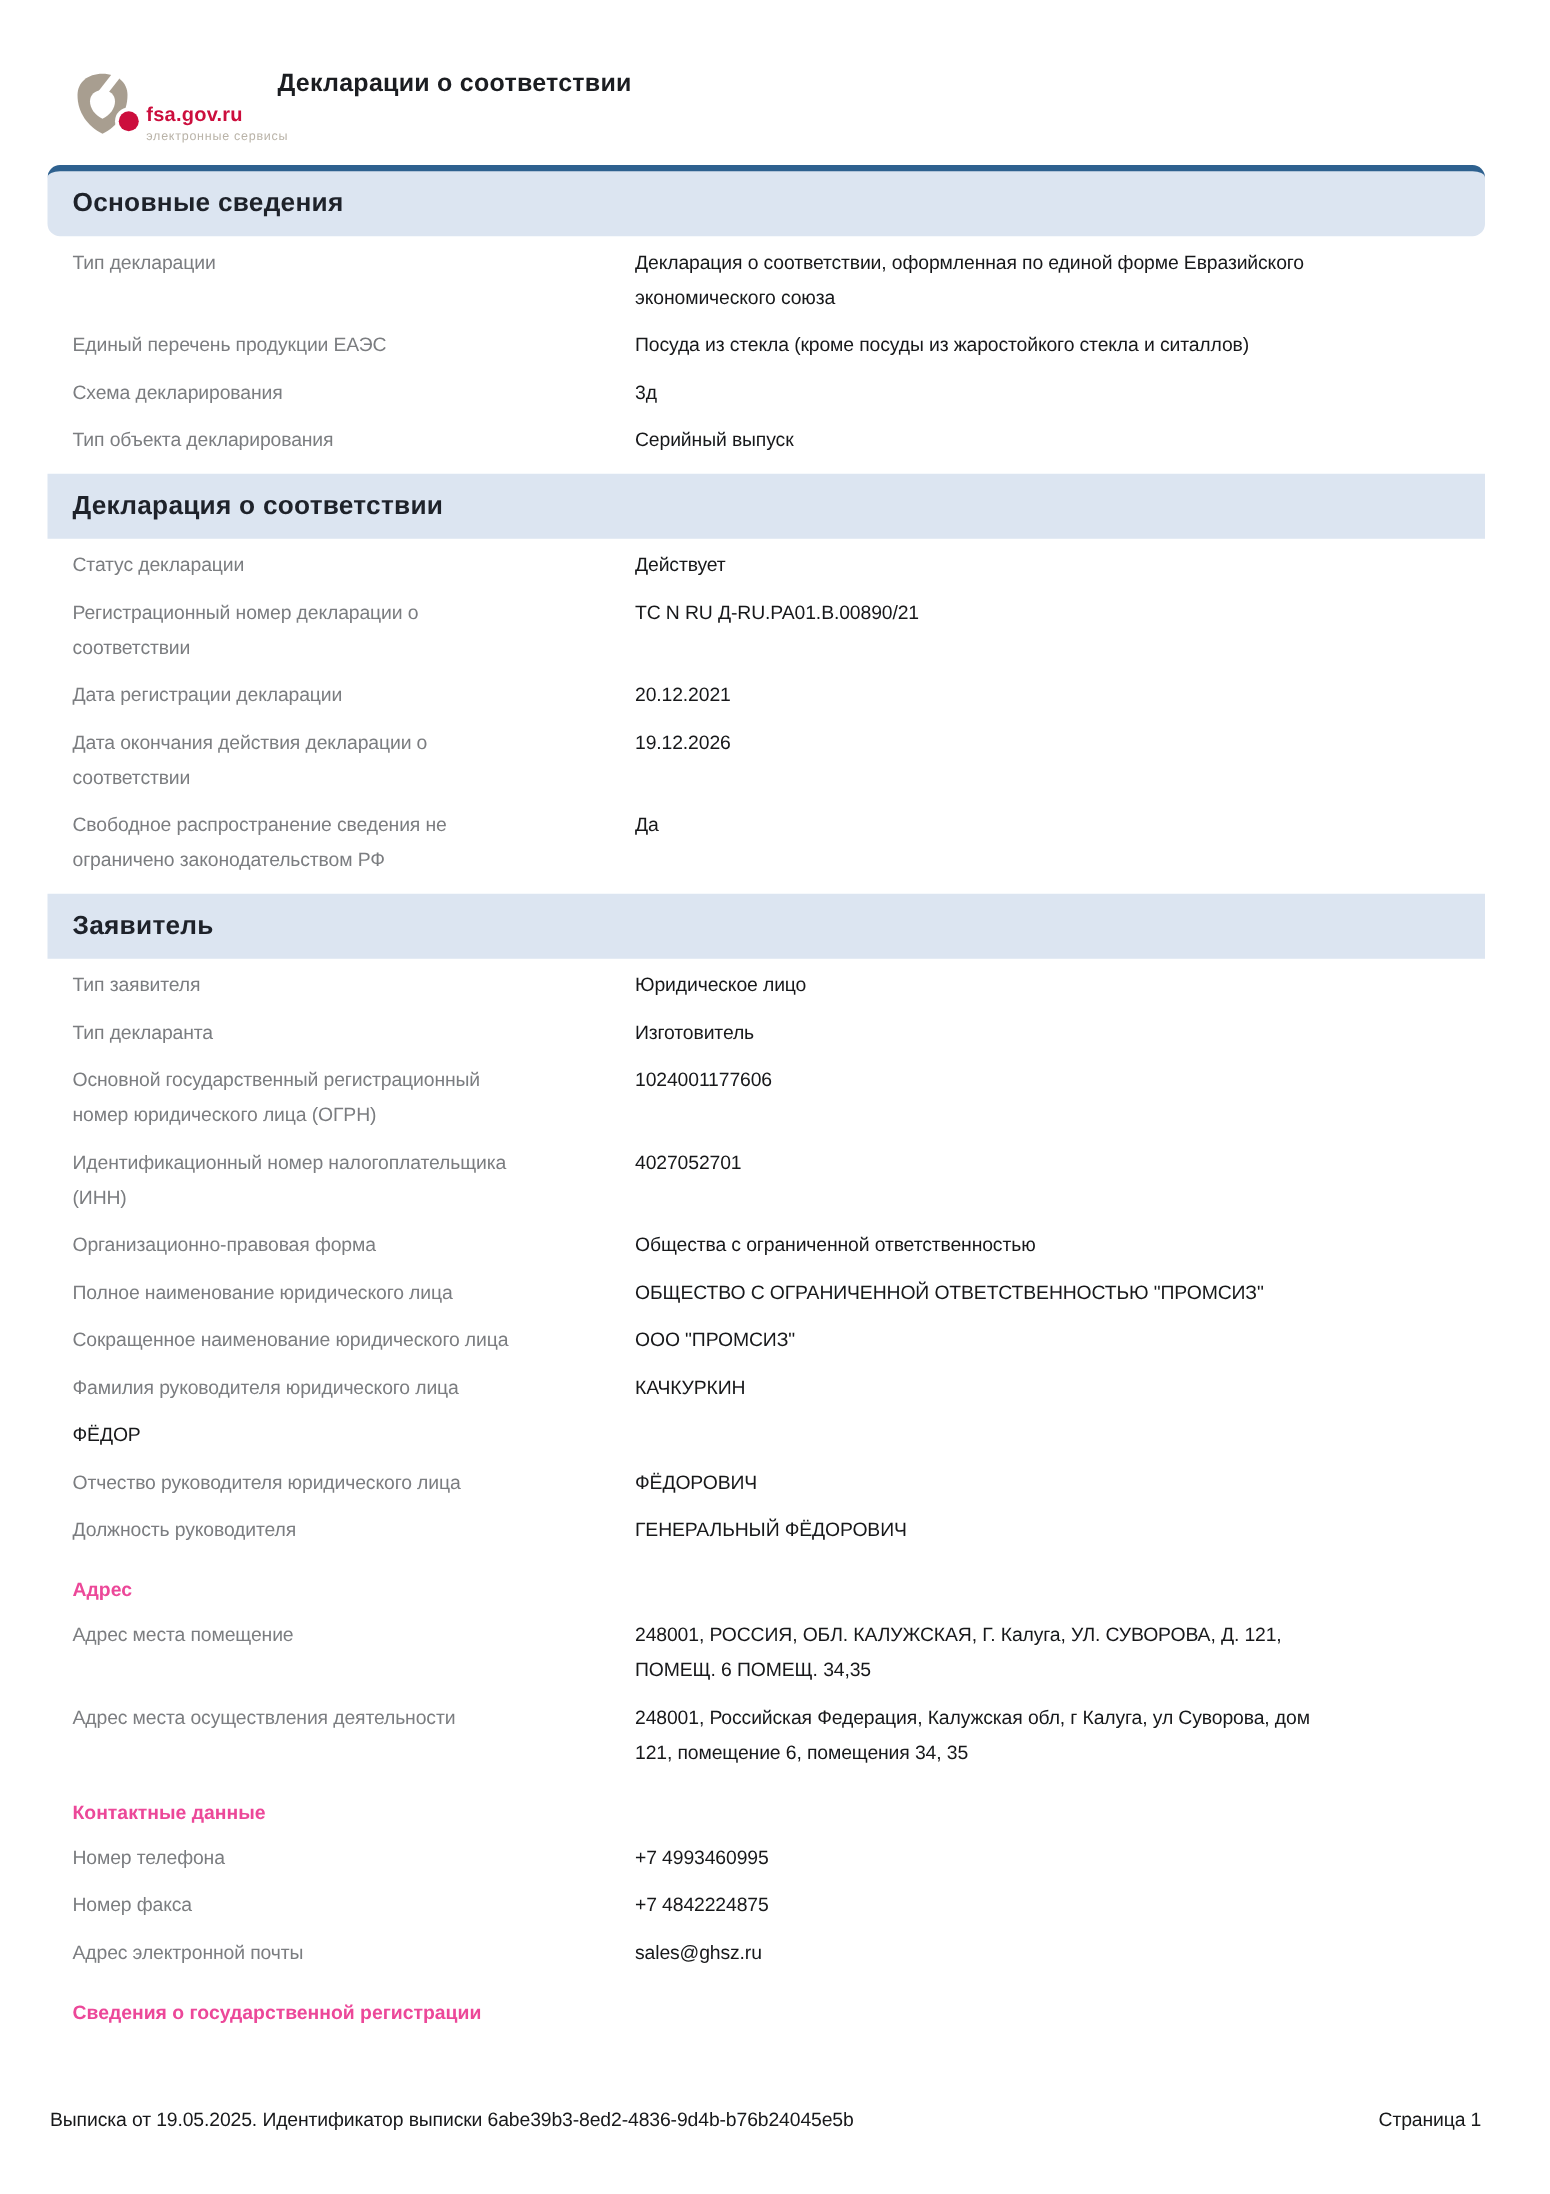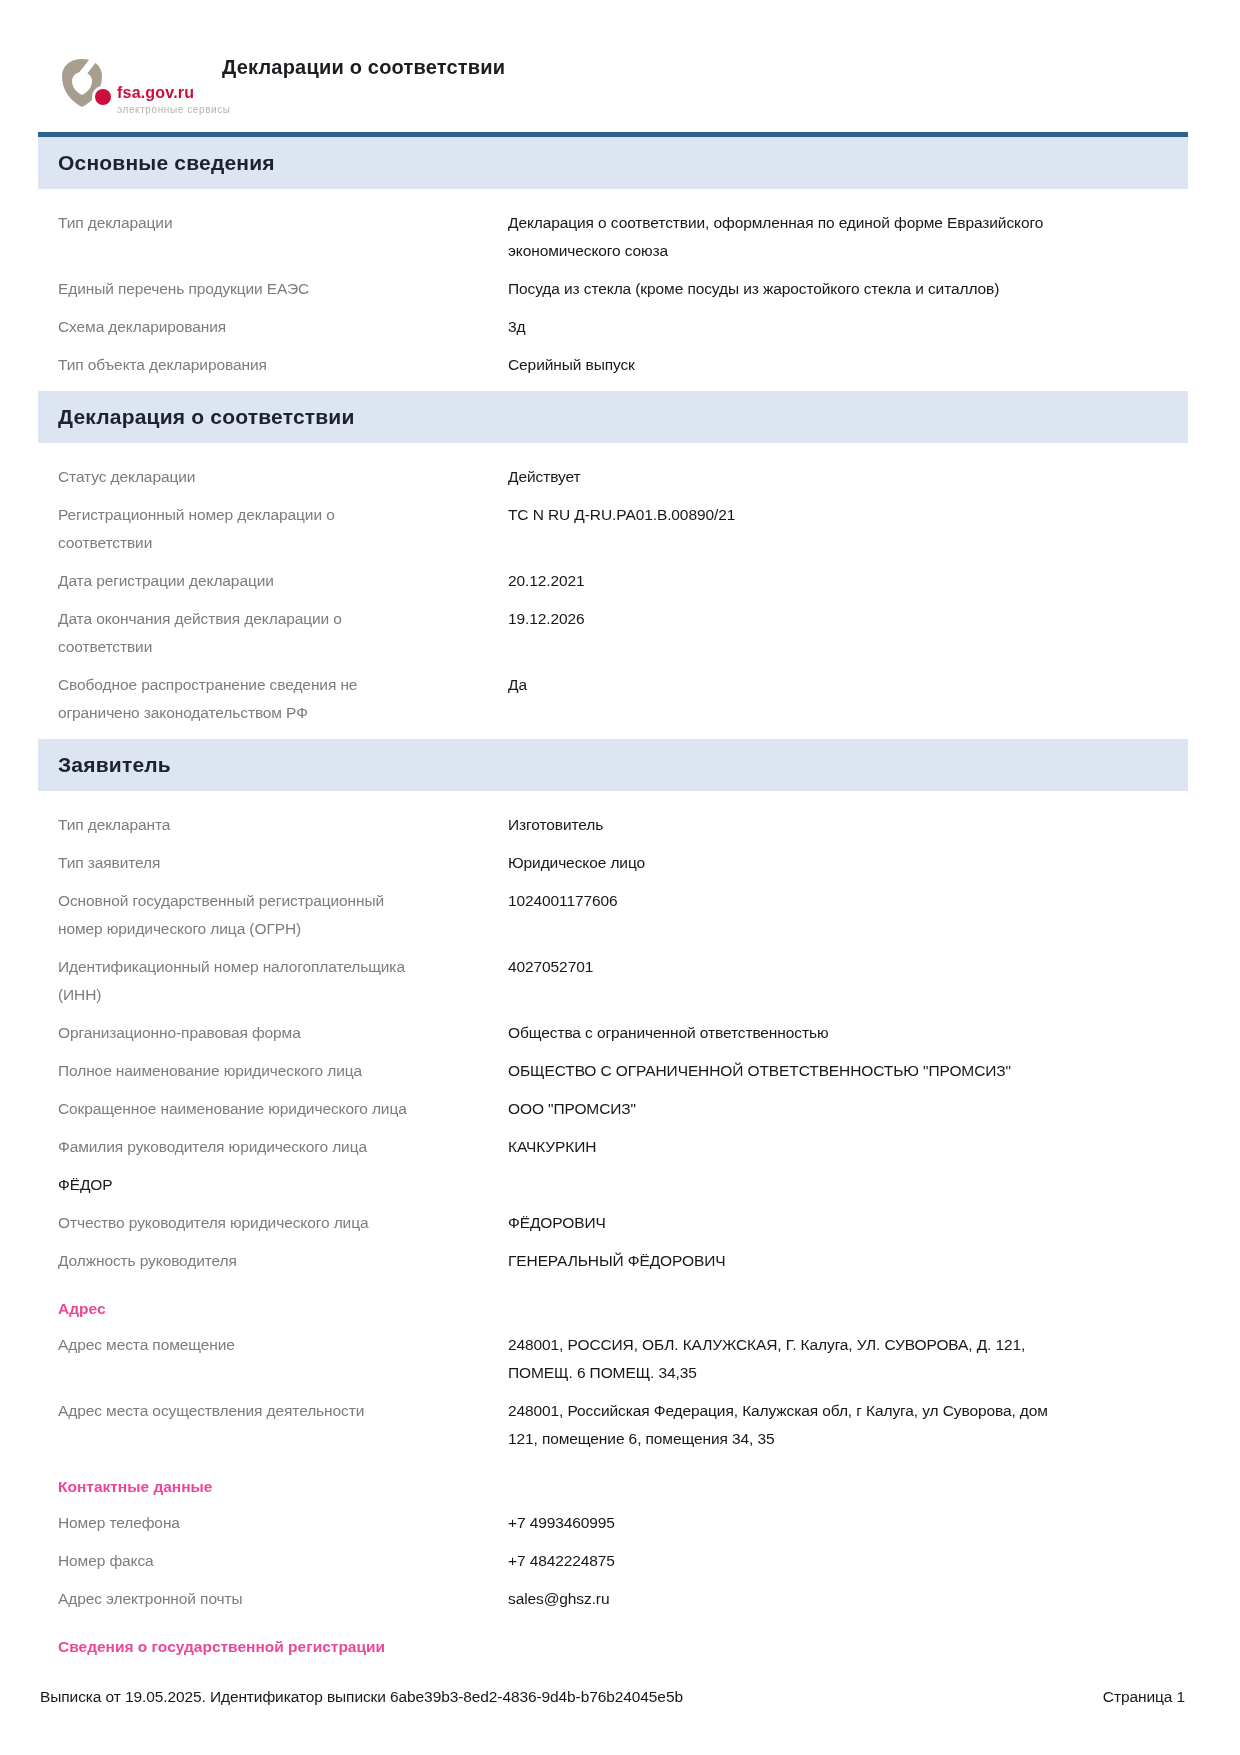--- a/index.html
+++ b/index.html
@@ -38,26 +38,26 @@
 
   
   .content { position:absolute; left:38px; top:132px; width:1150px; }
 
   .bar {
     background:var(--bar-bg,#dce5f1);
     height:52px;
     display:flex; align-items:center;
     padding-left:20px; box-sizing:content-box;
   }
-  .bar.first { border-top:5px solid var(--bar-border,#2e618f); }
+  .bar.first { border-top:5px solid var(--bar-border,#2e618f);border-radius:10px; }
   .bar .section-title {
     font-size:21px; font-weight:bold; color:#1e222a; letter-spacing:0.2px;
   }
 
-  .rows { padding:20px 0 2px 20px; }
+  .rows { padding:8px 0 2px 20px; }
   .row {
     display:grid; grid-template-columns:450px 1fr;
     margin-bottom:10px;
   }
   .row .label {
     font-size:15.5px; line-height:28px; color:var(--label-gray,#7b7d80);
     white-space:pre-line; padding-right:36px; letter-spacing:-0.1px;
   }
   .row .label.large { font-size:17.5px; }
   .row .value {
@@ -140,26 +140,26 @@
           <div class="label">Свободное распространение сведения не
 ограничено законодательством РФ</div>
           <div class="value">Да</div>
         </div>
       </div>
       <div class="bar">
         <span class="section-title">Заявитель</span>
       </div>
       <div class="rows">
         <div class="row">
+          <div class="label">Тип заявителя</div>
+          <div class="value">Юридическое лицо</div>
+        </div>
+        <div class="row">
           <div class="label">Тип декларанта</div>
           <div class="value">Изготовитель</div>
-        </div>
-        <div class="row">
-          <div class="label">Тип заявителя</div>
-          <div class="value">Юридическое лицо</div>
         </div>
         <div class="row">
           <div class="label">Основной государственный регистрационный
 номер юридического лица (ОГРН)</div>
           <div class="value">1024001177606</div>
         </div>
         <div class="row">
           <div class="label">Идентификационный номер налогоплательщика
 (ИНН)</div>
           <div class="value">4027052701</div>

